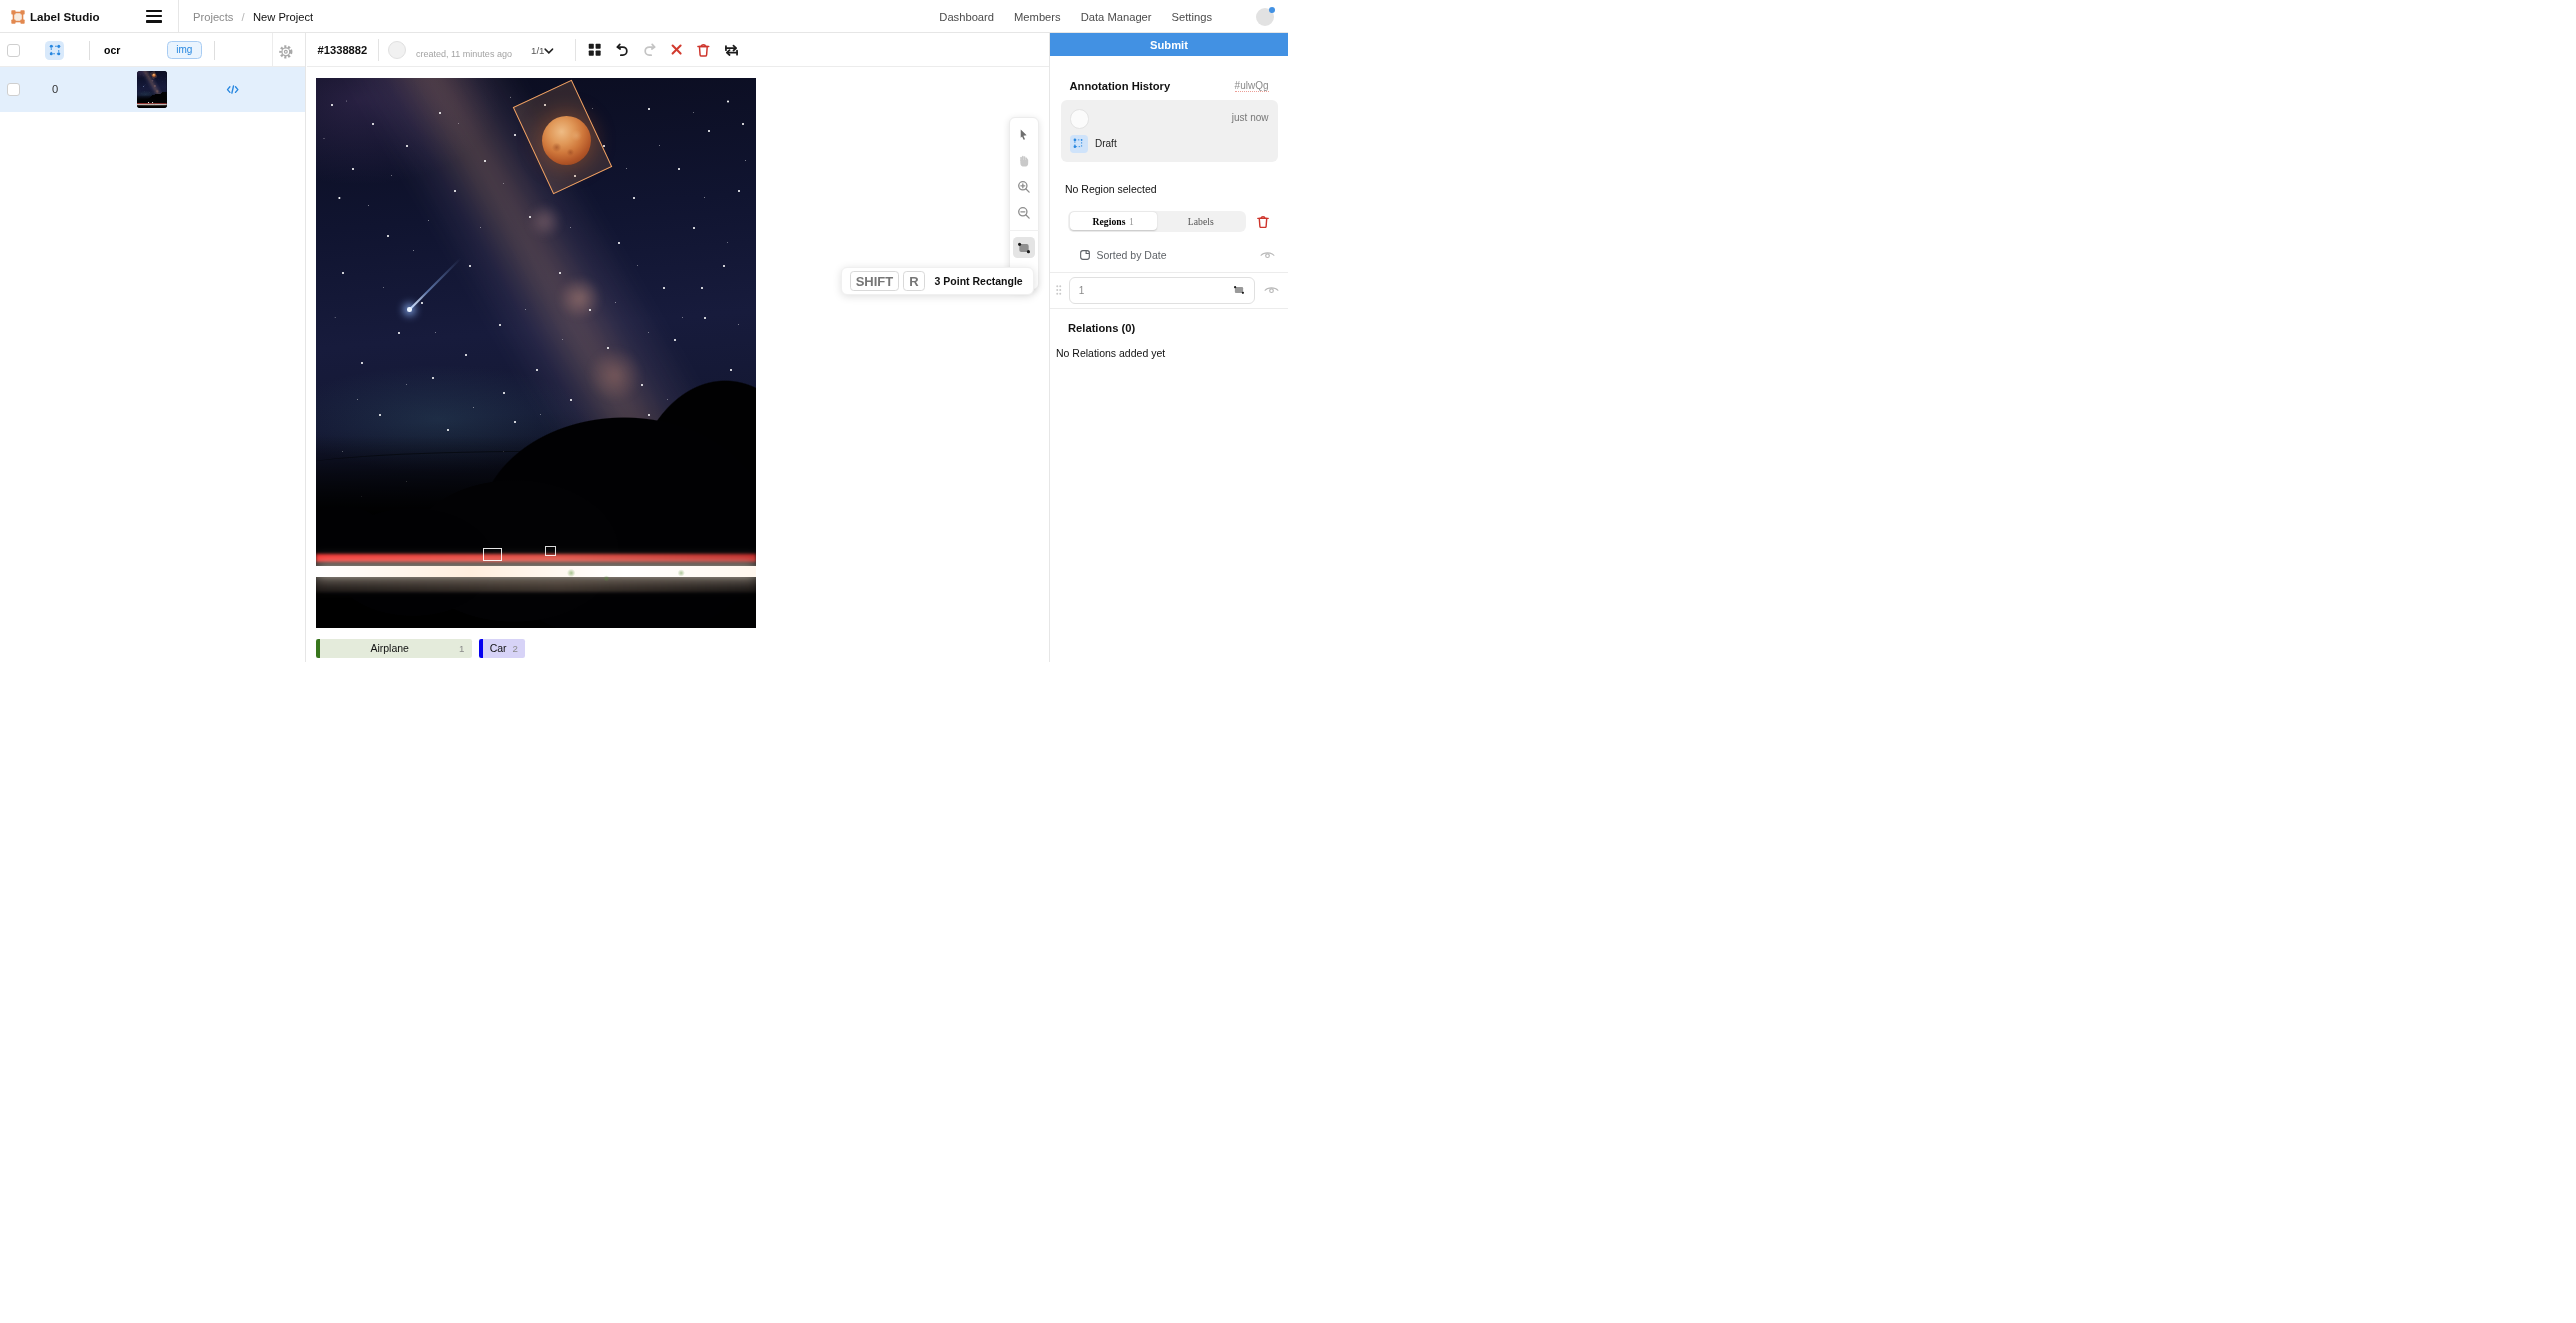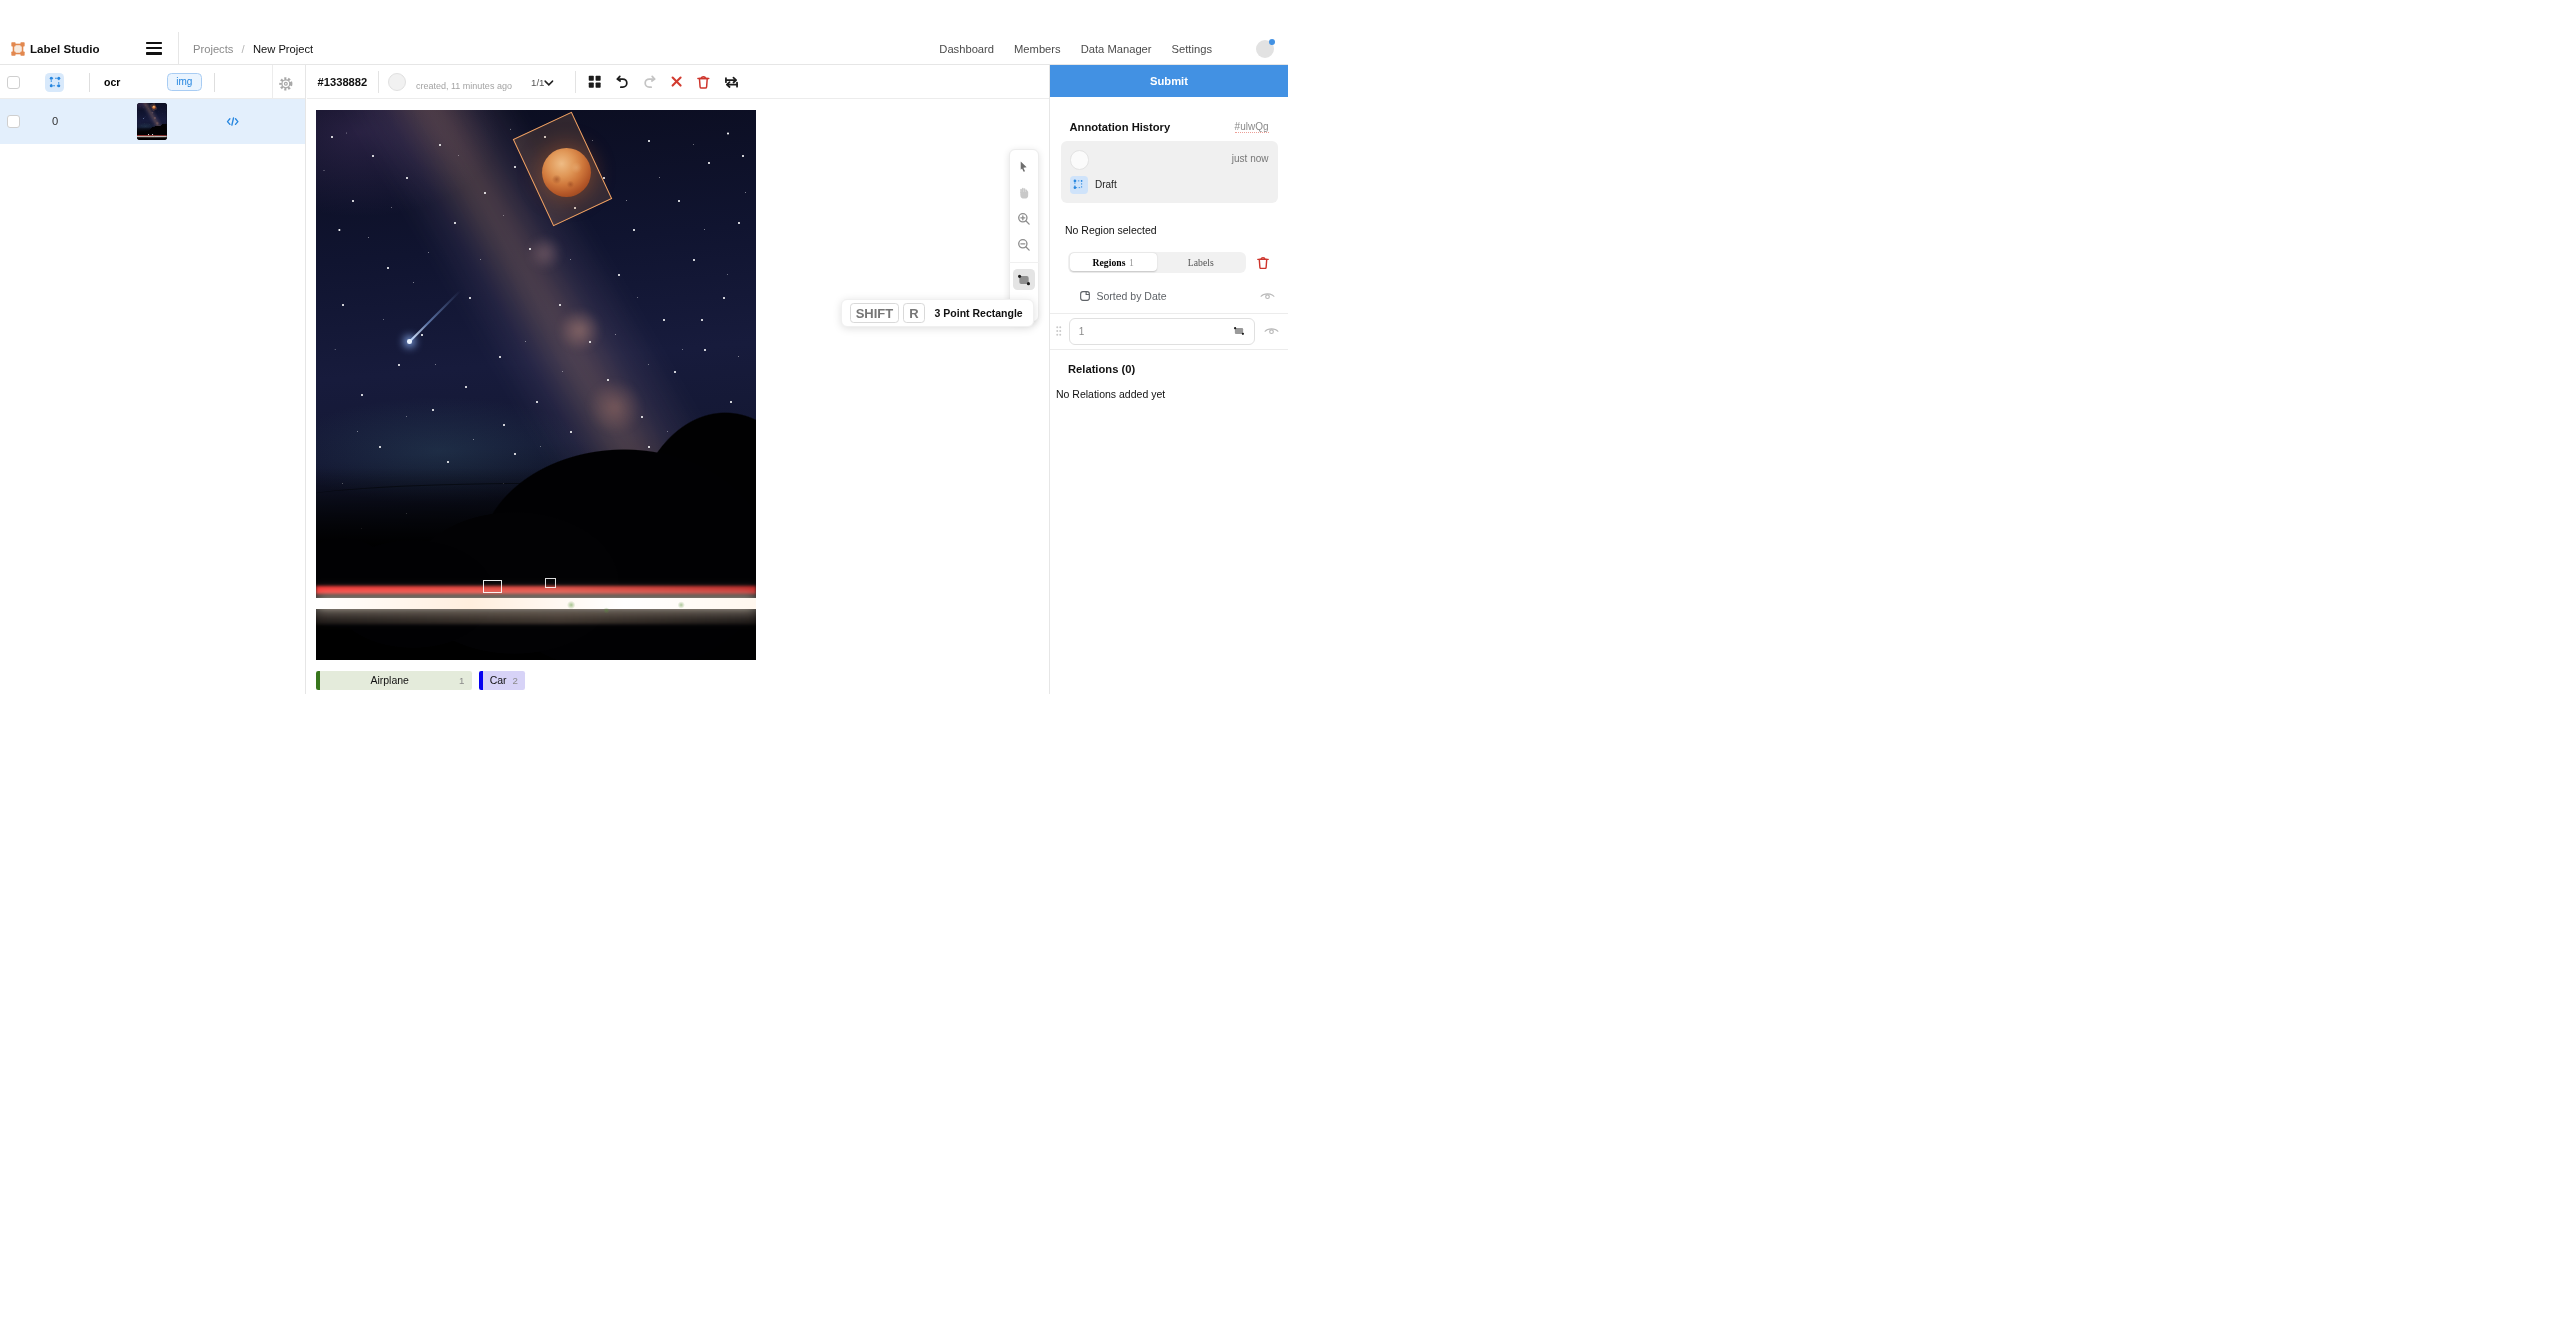--- a/index.html
+++ b/index.html
@@ -1,19 +1,19 @@
 <!DOCTYPE html>
 <html style="--accent: #4291e3; --link: #2787e0; --danger: #d93025; --region: #f2a263; --airplaneBar: #38761d; --airplaneBg: #e4ebdb; --carBar: #0600f0; --carBg: #d7d3f7;font-size:12px"><head>
 <meta charset="utf-8">
 <style>
   * { margin:0; padding:0; box-sizing:border-box; }
   html,body { background:#fff; }
   .app {
     position:relative; width:1288px; height:662px; overflow:hidden;
-    font-family:"Liberation Sans", sans-serif; color:#1a1a1a; background:#fff;margin-top:32px;
+    font-family:"Liberation Sans", sans-serif; color:#1a1a1a; background:#fff;
   }
   svg { display:block; }
 
   
   .navbar { position:absolute; left:0; top:0; width:1288px; height:33px; background:#fff;
             border-bottom:0.7px solid #e6e6e6; z-index:40; }
   .logo { position:absolute; left:11.2px; top:9.7px; }
   .app-title { position:absolute; left:30px; top:9.7px; font-size:11.6px; font-weight:bold; color:#111; }
   .hamburger { position:absolute; left:146px; top:8.2px; width:18px; height:16.4px; cursor:pointer;
                display:flex; flex-direction:column; justify-content:center; gap:3px; background:none; border:none; }
@@ -178,21 +178,21 @@
   .tooltip { position:absolute; left:841px; top:267px; height:28px; background:#fff; border:0.7px solid #f0f0f0;
     border-radius:6px; box-shadow:0 1.5px 9px rgba(0,0,0,.13); display:flex; align-items:center; gap:3.7px;
     padding:0 10.5px 0 7.5px; z-index:26; }
   .kbd { border:0.7px solid #d9d9d9; border-radius:3.7px; padding:1.5px 5.2px; color:#767676; font-size:13px;
     font-weight:bold; background:#fff; }
   .tt-label { font-size:10.5px; font-weight:bold; color:#111; margin-left:6px; white-space:nowrap; }
 
   
   .right-panel { position:absolute; left:1049px; top:33px; width:239px; bottom:0; background:#fff;
     border-left:0.7px solid #e6e6e6; z-index:30; }
-  .submit-btn { display:block; width:100%; height:32px; background:var(--accent,#4291e3); color:#fff;
+  .submit-btn { display:block; width:100%; height:23px; background:var(--accent,#4291e3); color:#fff;
     font-family:inherit; font-size:11.2px; font-weight:bold; border:none; cursor:pointer; }
   .rp-body { padding:24px 10.5px 0; }
   .ah-row { display:flex; align-items:center; justify-content:space-between; padding:0 9px 0 9px; }
   .ah-title { font-size:11.2px; font-weight:bold; color:#111; }
   .ah-id { font-size:10px; color:#8a8a8a; border-bottom:1.5px dotted #ec9f97; cursor:pointer; }
   .history-card { margin-top:8.2px; background:#f0f0f0; border-radius:6px; padding:9px; cursor:pointer; }
   .hc-row1 { display:flex; align-items:flex-start; justify-content:space-between; }
   .hc-avatar { width:19.4px; height:19.4px; border-radius:50%; background:#fbfbfb; border:0.7px solid #e3e3e3; }
   .hc-time { font-size:10px; color:#777; margin-top:3px; }
   .hc-row2 { display:flex; align-items:center; gap:7.5px; margin-top:6px; }

